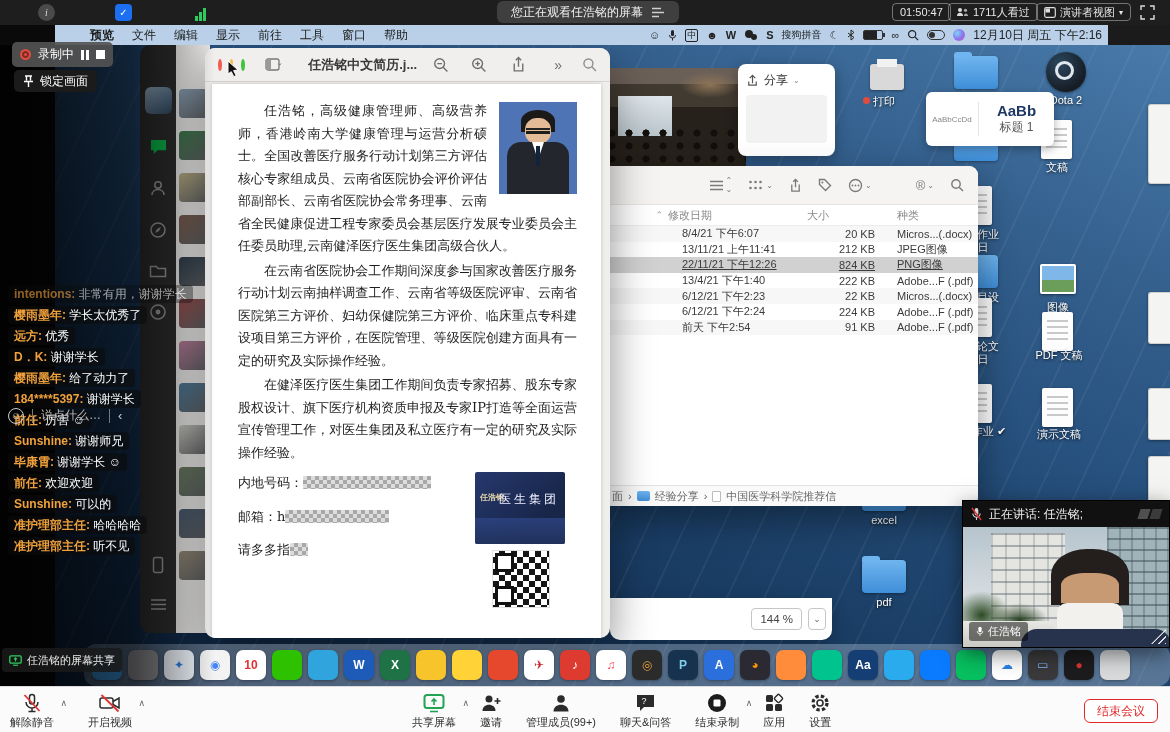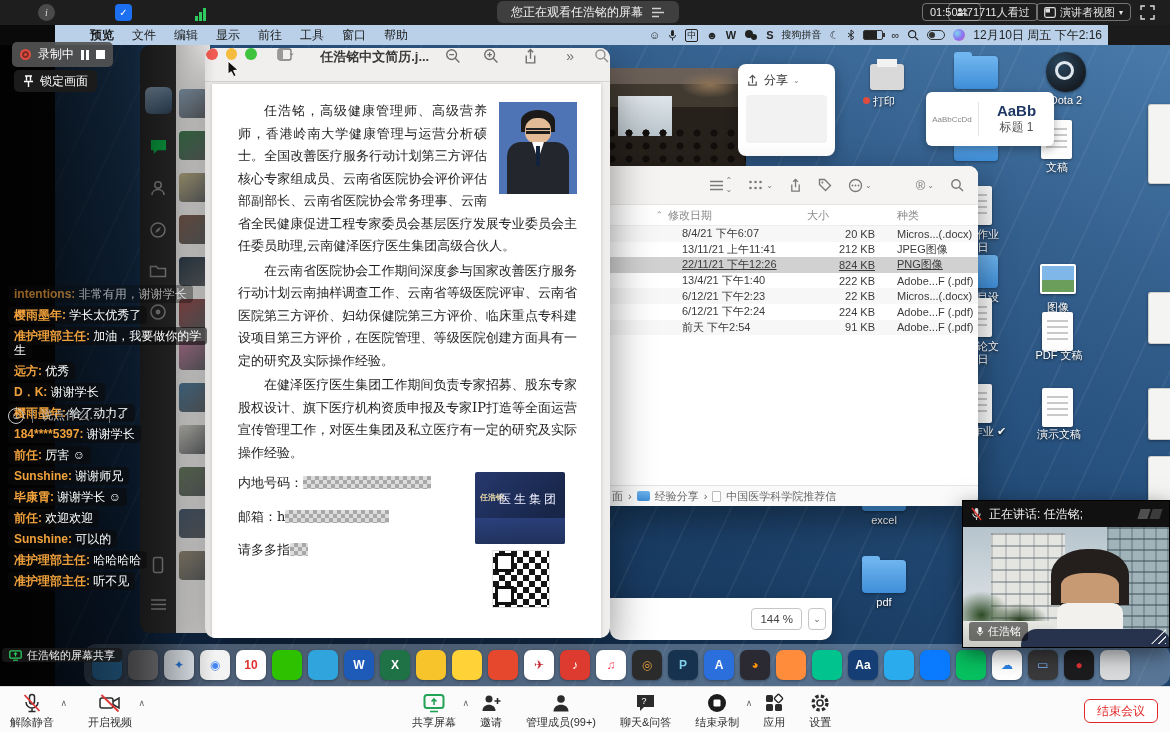--- a/index.html
+++ b/index.html
@@ -121,21 +121,21 @@
   #finder .row .c-size{width:80px;text-align:right;padding-right:12px;}
   #finder .row .c-kind{flex:1;padding-left:10px;white-space:nowrap;}
   #finder .crumbs{position:absolute;left:0;bottom:0;width:100%;height:21px;border-top:1px solid #e4e4e4;
     display:flex;align-items:center;gap:5px;padding:0 10px;font-size:11px;color:#666;background:#fafafa;}
   .mini-folder{display:inline-block;width:13px;height:10px;border-radius:2px;background:linear-gradient(#6fb5ef,#3f8ed8);}
   .mini-doc{display:inline-block;width:9px;height:11px;background:#fff;border:1px solid #bbb;border-radius:1px;}
 
   
   #preview{left:205px;top:48px;width:405px;height:590px;background:#efeeec;border-radius:10px;z-index:5;
     box-shadow:0 18px 44px rgba(0,0,0,0.45);overflow:hidden;}
-  #pv-title{height:34px;background:#f1efee;border-bottom:1px solid #d8d6d4;display:flex;padding:0 1px;gap:8px;}
+  #pv-title{height:34px;background:#f1efee;border-bottom:1px solid #d8d6d4;display:flex;align-items:center;padding:0 13px;gap:8px;}
   .tl{width:12px;height:12px;border-radius:50%;}
   #pv-title .name{font-size:13px;font-weight:bold;color:#3a3a3a;margin-left:18px;white-space:nowrap;}
   #pv-title .sp{flex:1;}
   #pv-title svg{flex:0 0 auto;}
   #pv-page{position:absolute;left:7px;top:36px;right:9px;bottom:0;background:#fff;box-shadow:0 0 4px rgba(0,0,0,0.18);
     padding:16px 24px 10px 26px;font-family:"DejaVu Serif","Liberation Serif",serif;font-size:13px;line-height:22.5px;color:#1e1e1e;text-align:justify;}
   #pv-page p{margin:0 0 2px;text-indent:2em;}
   #resume-photo{float:right;width:78px;height:92px;margin:2px 0 8px 12px;background:#4f74b5;position:relative;overflow:hidden;}
   #resume-photo .hair{position:absolute;left:22px;top:8px;width:34px;height:22px;border-radius:50% 50% 0 0;background:#1c1a18;}
   #resume-photo .face{position:absolute;left:26px;top:16px;width:26px;height:26px;border-radius:45%;background:#e3bb96;}
@@ -159,21 +159,21 @@
   #biz .qr::before{left:2px;top:2px;} #biz .qr::after{left:2px;bottom:2px;}
   #cursor{left:226px;top:60px;z-index:6;}
 
   
   #dock{left:84px;top:644px;width:1086px;height:42px;background:rgba(210,224,238,0.32);border-radius:12px;z-index:6;
     display:flex;align-items:center;gap:6px;padding:0 8px;}
   .dock-i{width:30px;height:30px;border-radius:7px;flex:0 0 auto;display:flex;align-items:center;justify-content:center;
     font-size:12px;font-weight:bold;box-shadow:0 1px 3px rgba(0,0,0,0.35);}
 
   
-  #share-pill{left:2px;top:648px;height:14px;background:rgba(25,25,25,0.88);border-radius:4px;z-index:9;
+  #share-pill{left:2px;top:648px;height:24px;background:rgba(25,25,25,0.88);border-radius:4px;z-index:9;
     display:flex;align-items:center;gap:5px;padding:0 7px;color:#eee;font-size:11px;}
   #video{left:962px;top:500px;width:208px;height:148px;z-index:9;border:1px solid #000;background:#111;box-shadow:0 6px 20px rgba(0,0,0,0.5);}
   #vid-head{height:26px;background:rgba(18,18,18,0.95);display:flex;align-items:center;gap:7px;padding:0 8px;color:#f0f0f0;font-size:12px;}
   #vid-head .logo{margin-left:auto;display:flex;gap:2px;opacity:.45;}
   #vid-head .logo i{width:10px;height:10px;background:#9a9a9a;transform:skewX(-18deg);display:inline-block;}
   #vid-body{position:absolute;left:0;top:26px;right:0;bottom:0;overflow:hidden;background:linear-gradient(#b6c4cd,#d6dde1 60%);}
   .bld-l{position:absolute;left:28px;top:6px;width:74px;height:120px;background:#e4e5e1;
     background-image:repeating-linear-gradient(rgba(90,100,110,0.45) 0 2px,transparent 2px 12px),repeating-linear-gradient(90deg,rgba(90,100,110,0.25) 0 2px,transparent 2px 14px);}
   .bld-r{position:absolute;right:0;top:0;width:62px;height:122px;background:#9fb3b8;
     background-image:repeating-linear-gradient(rgba(60,75,85,0.5) 0 2px,transparent 2px 11px),repeating-linear-gradient(90deg,rgba(60,75,85,0.3) 0 2px,transparent 2px 12px);}
@@ -562,21 +562,21 @@
         <i style="height:5px;"></i>
         <i style="height:9px;"></i>
         <i style="height:13px;"></i>
       </span>
     <div id="banner">
       <span>您正在观看任浩铭的屏幕</span>
       <svg width="14" height="11" viewBox="0 0 14 11">
           <path d="M1 1.5h9M1 5.5h12M1 9.5h7" stroke="#cfcfcf" stroke-width="1.4"></path>
         </svg>
     </div>
-    <span class="chip" style="left:922px;">
+    <span class="chip" style="left:892px;">
         <span>01:50:47</span>
       </span>
     <span class="chip" style="left:948px;">
       <svg width="13" height="10" viewBox="0 0 13 10">
           <circle cx="4" cy="3" r="2" fill="#ddd"></circle>
           <path d="M1 9c0-2 1.4-3.2 3-3.2S7 7 7 9" fill="#ddd"></path>
           <circle cx="9.5" cy="3.3" r="1.6" fill="#aaa"></circle>
           <path d="M7.8 9c.2-1.7 1-2.6 2.2-2.6 1.1 0 1.9.9 2.1 2.6" fill="#aaa"></path>
         </svg>
       <span>1711人看过</span>
@@ -607,21 +607,20 @@
     <svg width="11" height="13" viewBox="0 0 11 13">
         <path d="M2 1h7M3.5 1v4.5M7.5 1v4.5M1 6.5h9M5.5 6.5V12" stroke="#fff" stroke-width="1.4"></path>
       </svg>
     <span>锁定画面</span>
   </div>
 
   <div id="chat-ol" class="abs">
     <div id="chat-msgs">
       <div class="cl faded"><span class="bub"><span class="nm">intentions:</span> <span>非常有用，谢谢学长</span></span></div>
       <div class="cl"><span class="bub"><span class="nm">樱雨墨年:</span> <span>学长太优秀了</span></span></div>
-      <div class="cl"><span class="bub"><span class="nm">准护理部主任:</span> <span>加油，我要做你的学生</span></span></div>
       <div class="cl"><span class="bub"><span class="nm">远方:</span> <span>优秀</span></span></div>
       <div class="cl"><span class="bub"><span class="nm">D．K:</span> <span>谢谢学长</span></span></div>
       <div class="cl"><span class="bub"><span class="nm">樱雨墨年:</span> <span>给了动力了</span></span></div>
       <div class="cl"><span class="bub"><span class="nm">184****5397:</span> <span>谢谢学长</span></span></div>
       <div class="cl"><span class="bub"><span class="nm">前任:</span> <span>厉害 ☺</span></span></div>
       <div class="cl"><span class="bub"><span class="nm">Sunshine:</span> <span>谢谢师兄</span></span></div>
       <div class="cl"><span class="bub"><span class="nm">毕康霄:</span> <span>谢谢学长 ☺</span></span></div>
       <div class="cl"><span class="bub"><span class="nm">前任:</span> <span>欢迎欢迎</span></span></div>
       <div class="cl"><span class="bub"><span class="nm">Sunshine:</span> <span>可以的</span></span></div>
       <div class="cl"><span class="bub"><span class="nm">准护理部主任:</span> <span>哈哈哈哈</span></span></div>

